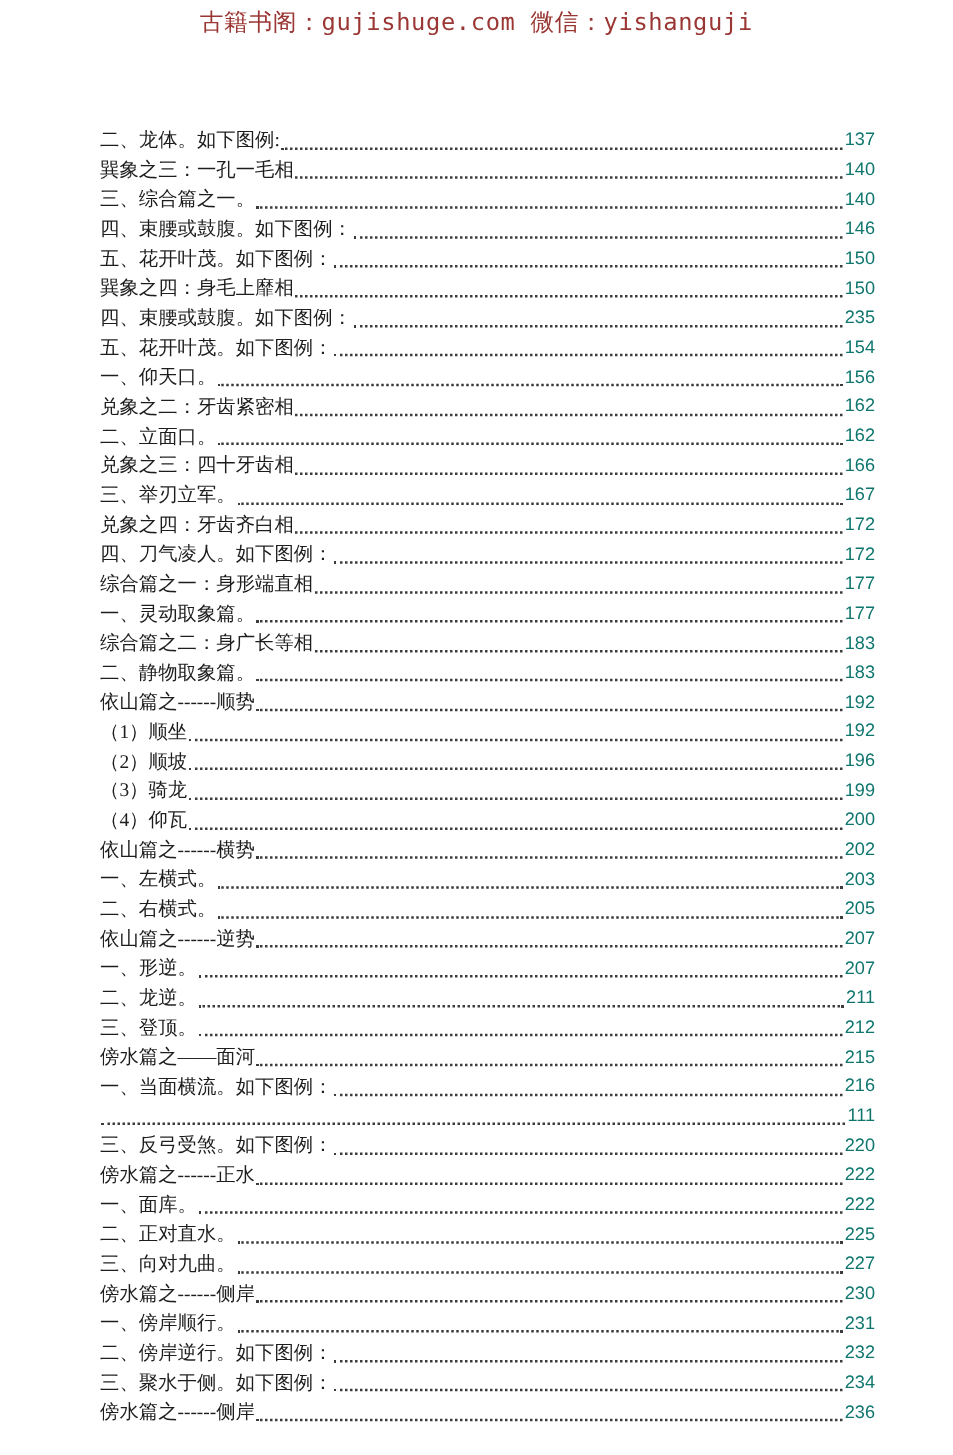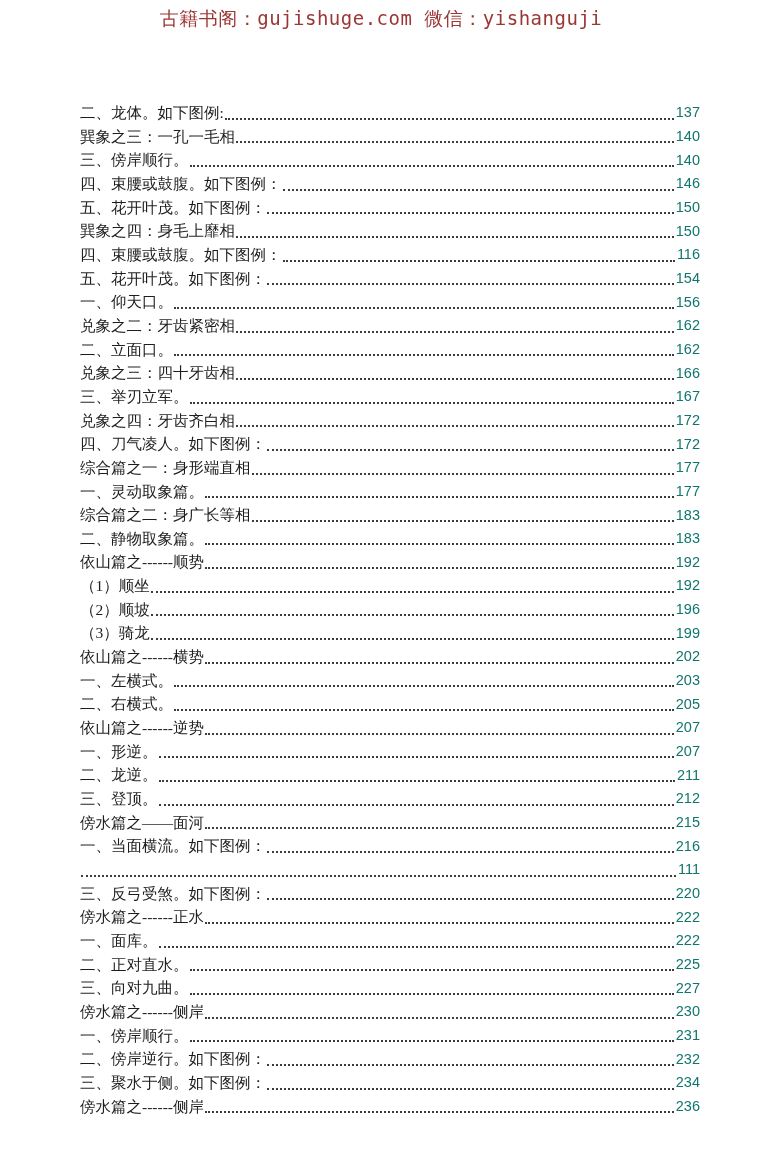--- a/index.html
+++ b/index.html
@@ -73,21 +73,21 @@
     <span class="toc-page">137</span>
   </div>
 
   <div class="toc-row">
     <span class="toc-title">巽象之三：一孔一毛相</span>
     <span class="toc-leader"></span>
     <span class="toc-page">140</span>
   </div>
 
   <div class="toc-row">
-    <span class="toc-title">三、傍岸顺行。</span>
+    <span class="toc-title">三、综合篇之一。</span>
     <span class="toc-leader"></span>
     <span class="toc-page">140</span>
   </div>
 
   <div class="toc-row">
     <span class="toc-title">四、束腰或鼓腹。如下图例：</span>
     <span class="toc-leader"></span>
     <span class="toc-page">146</span>
   </div>
 
@@ -99,21 +99,21 @@
 
   <div class="toc-row">
     <span class="toc-title">巽象之四：身毛上靡相</span>
     <span class="toc-leader"></span>
     <span class="toc-page">150</span>
   </div>
 
   <div class="toc-row">
     <span class="toc-title">四、束腰或鼓腹。如下图例：</span>
     <span class="toc-leader"></span>
-    <span class="toc-page">116</span>
+    <span class="toc-page">235</span>
   </div>
 
   <div class="toc-row">
     <span class="toc-title">五、花开叶茂。如下图例：</span>
     <span class="toc-leader"></span>
     <span class="toc-page">154</span>
   </div>
 
   <div class="toc-row">
     <span class="toc-title">一、仰天口。</span>
@@ -198,20 +198,25 @@
     <span class="toc-leader"></span>
     <span class="toc-page">196</span>
   </div>
 
   <div class="toc-row">
     <span class="toc-title">（3）骑龙</span>
     <span class="toc-leader"></span>
     <span class="toc-page">199</span>
   </div>
 
+  <div class="toc-row">
+    <span class="toc-title">（4）仰瓦</span>
+    <span class="toc-leader"></span>
+    <span class="toc-page">200</span>
+  </div>
 
   <div class="toc-row">
     <span class="toc-title">依山篇之------横势</span>
     <span class="toc-leader"></span>
     <span class="toc-page">202</span>
   </div>
 
   <div class="toc-row">
     <span class="toc-title">一、左横式。</span>
     <span class="toc-leader"></span>

